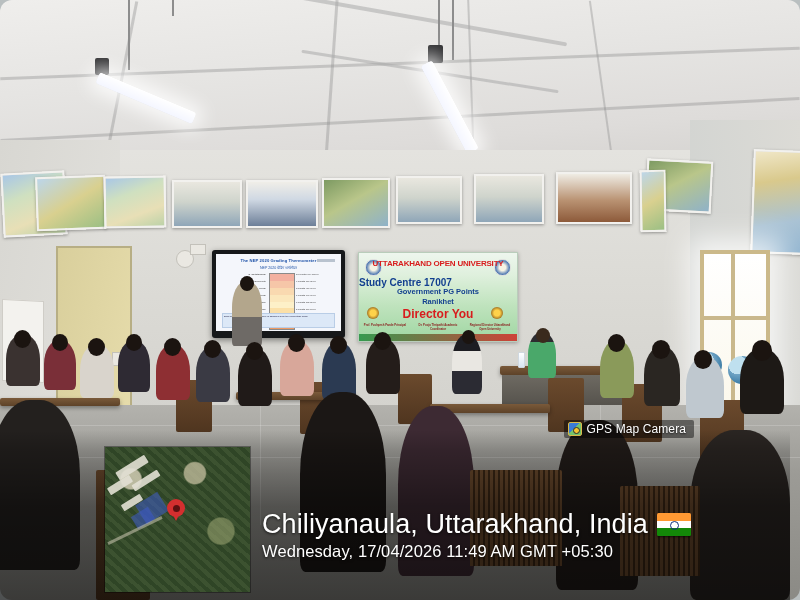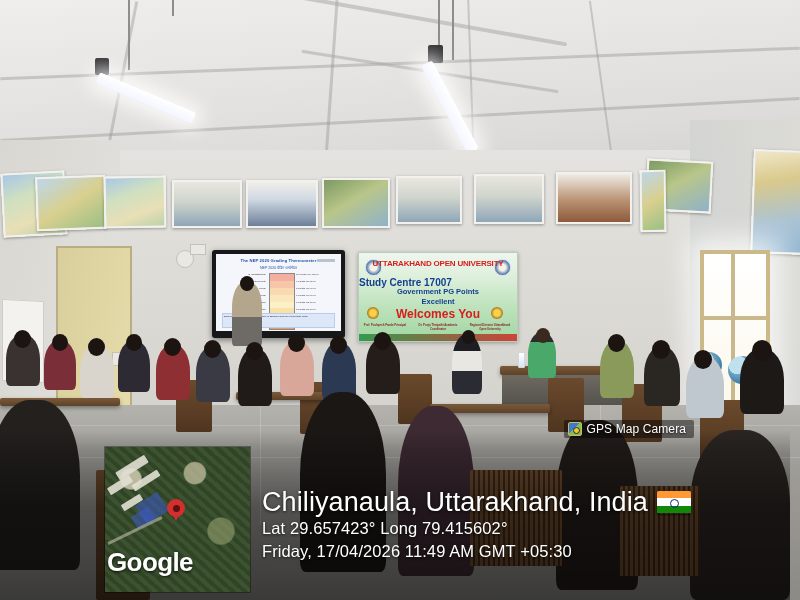--- a/index.html
+++ b/index.html
@@ -1,20 +1,20 @@
 <!DOCTYPE html>
 <html><head>
 <meta charset="utf-8">
 <style>
   html,body{margin:0;padding:0;background:#000;}
   body{font-family:"Liberation Sans",sans-serif;}
   #shot{position:relative;width:800px;height:600px;overflow:hidden;background:#b9bfc0;}
 
   
-  .photo{position:absolute;inset:0;overflow:hidden;}
+  .photo{position:absolute;inset:0;overflow:hidden;border-radius:12px;}
 
   
   .ceiling{position:absolute;left:0;top:0;width:800px;height:168px;
     background:linear-gradient(175deg,#efeeec 0%,#e6e5e3 40%,#dedcda 75%,#d4d2cf 100%);}
   .crail{position:absolute;background:rgba(145,145,145,.40);}
   .pipe{position:absolute;background:rgba(170,170,170,.55);border-radius:2px;}
   .hangrod{position:absolute;width:2px;background:#8d8d8d;}
   .lampbox{position:absolute;background:#2c2c2e;border-radius:2px;}
   .tube{position:absolute;background:linear-gradient(180deg,#ffffff,#f4f6ff);
         box-shadow:0 0 18px 7px rgba(255,255,255,.80);border-radius:3px;}
@@ -238,22 +238,22 @@
         <div class="slide-note">Each grade point is fixed; letter category is assigned from the percentage band.</div>
       </div>
     </div>
 
     <div class="banner">
       <div class="bn-logo" style="left:6px;top:6px;"></div>
       <div class="bn-logo" style="right:6px;top:6px;"></div>
       <div class="bn-arc">UTTARAKHAND OPEN UNIVERSITY</div>
       <div class="bn-l2">Study Centre 17007</div>
       <div class="bn-l3">Government PG Points</div>
-      <div class="bn-l4">Excellent</div>
-      <div class="bn-welcome">Welcomes You</div>
+      <div class="bn-l4">Ranikhet</div>
+      <div class="bn-welcome">Director You</div>
       <div class="bn-logo2" style="left:8px;top:54px;"></div>
       <div class="bn-logo2" style="right:14px;top:54px;"></div>
       <div class="bn-name" style="left:4px;top:70px;width:44px;">Prof. Pushpesh Pande
 Principal</div>
       <div class="bn-name" style="left:56px;top:70px;width:46px;">Dr. Pooja Thripathi
 Academic Coordinator</div>
       <div class="bn-name" style="right:4px;top:70px;width:46px;">Regional Director
 Uttarakhand Open University</div>
       <div class="bn-strip"></div>
     </div>
@@ -342,30 +342,28 @@
       <div class="thumb-bldg" style="left:26px;top:30px;width:30px;height:7px;"></div>
       <div class="thumb-bldg" style="left:16px;top:52px;width:22px;height:7px;"></div>
       <div class="thumb-blue" style="left:34px;top:50px;width:26px;height:22px;"></div>
       <div class="thumb-blue" style="left:28px;top:64px;width:20px;height:14px;"></div>
       <div class="thumb-road" style="left:0;top:82px;width:60px;height:3px;transform:rotate(-26deg);"></div>
       <div class="pin">
         <div class="pin-tip"></div>
           <div class="pin-head"></div>
           <div class="pin-dot"></div>
       </div>
-      <div class="gmark">Google</div>
     </div>
 
     <div class="gps-text">
       <div class="gps-line1">
         <span>Chiliyanaula, Uttarakhand, India</span>
         <span class="flag">
           <span class="flag-s" style="top:0;background:#ff9933;"></span>
           <span class="flag-s" style="top:33.34%;background:#ffffff;"></span>
           <span class="flag-s" style="top:66.68%;background:#138808;"></span>
           <span class="flag-chakra"></span>
         </span>
       </div>
-      <div class="gps-line">Lat 29.657423° Long 79.415602°</div>
-      <div class="gps-line">Friday, 17/04/2026 11:49 AM GMT +05:30</div>
+      <div class="gps-line">Wednesday, 17/04/2026 11:49 AM GMT +05:30</div>
     </div>
   </div>
 </div>
 
 </body></html>

